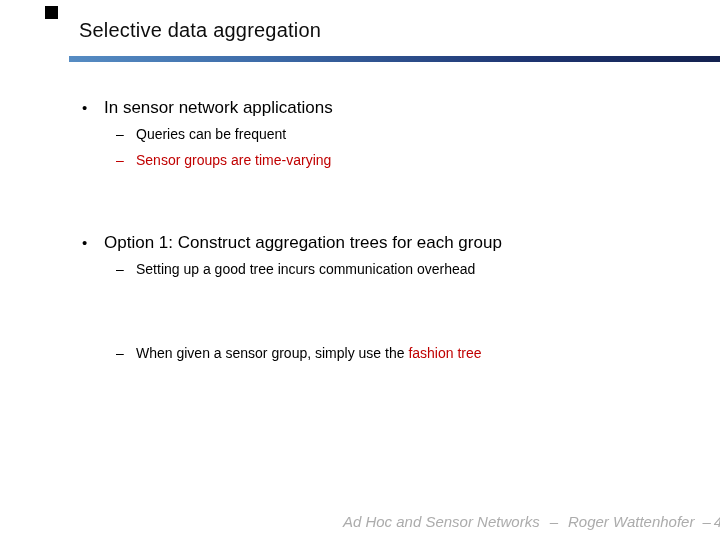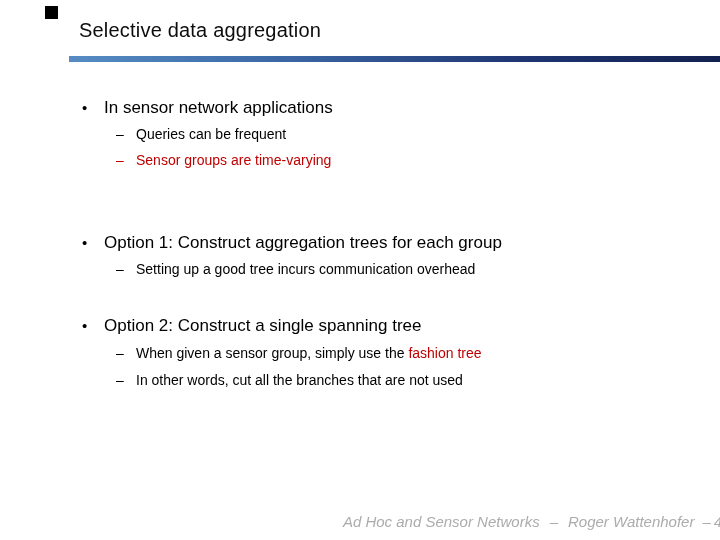--- a/index.html
+++ b/index.html
@@ -88,27 +88,21 @@
     <span class="marker">–</span><span>Queries can be frequent</span>
   </div>
 
   <div class="row h" style="top:233px">
     <span class="marker">•</span><span>Option 1: Construct aggregation trees for each group</span>
   </div>
   <div class="row s" style="top:261px">
     <span class="marker">–</span><span>Setting up a good tree incurs communication overhead</span>
   </div>
 
-  <div class="row h" style="top:316px">
-    <span class="marker">•</span><span>Option 2: Construct a single spanning tree</span>
-  </div>
   <div class="row s" style="top:345px">
     <span class="marker">–</span><span>When given a sensor group, simply use the </span><span class="red">fashion tree</span>
-  </div>
-  <div class="row s" style="top:372px">
-    <span class="marker">–</span><span>In other words, cut all the branches that are not used</span>
   </div>
 
   <div class="footer">
     <span class="course">Ad Hoc and Sensor Networks</span><span class="sep1">–</span><span class="author">Roger Wattenhofer</span><span class="sep2">–</span><span class="page">4/19</span>
   </div>
 
 </div>
 
 </body></html>

